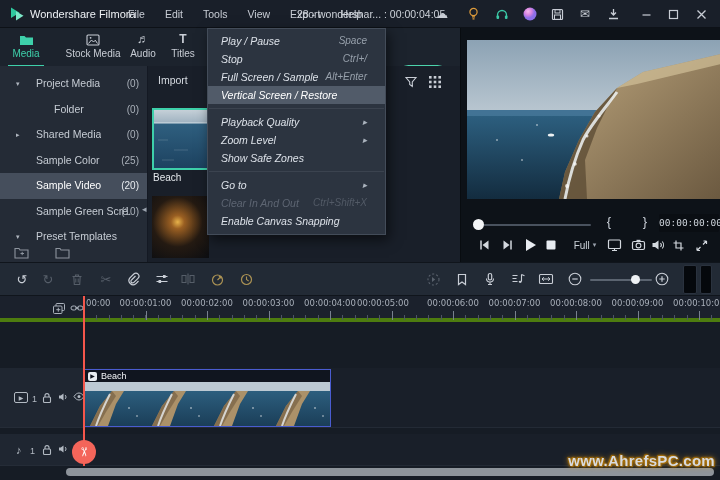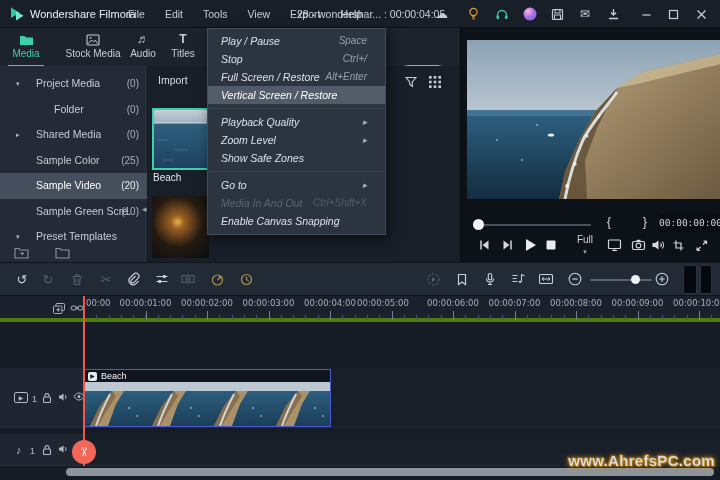--- a/index.html
+++ b/index.html
@@ -51,21 +51,21 @@
   
   .preview{position:absolute;left:460px;top:28px;width:260px;height:234px;background:#0d1218;border-left:1px solid #080c10;}
   .video{position:absolute;left:6px;top:12px;width:254px;height:159px;background:#000;}
   .scrub-track{position:absolute;left:14px;top:196px;width:116px;height:2px;background:#49525e;border-radius:1px;}
   .scrub-knob{position:absolute;left:12px;top:191px;width:11px;height:11px;border-radius:50%;background:#f2f4f6;}
   .brace{position:absolute;top:186px;width:16px;text-align:center;font-size:13px;color:#c8ced6;}
   .timecode{position:absolute;left:198px;top:186px;width:60px;height:18px;background:#0a0e13;border-radius:2px;
       color:#ccd2d9;font-family:"DejaVu Sans Mono",monospace;font-size:9.5px;text-align:center;line-height:18px;}
   .pvc{position:absolute;top:207px;width:20px;height:20px;display:flex;align-items:center;justify-content:center;}
   .fit-dd{position:absolute;left:105px;top:207px;width:38px;height:20px;display:flex;align-items:center;justify-content:center;
-      gap:3px;color:#ccd2d9;font-size:10px;flex-direction:column;}
+      gap:3px;color:#ccd2d9;font-size:10px;}
   .fit-dd .caret{font-size:7px;color:#9aa2ad;}
 
   
   .vmenu{position:absolute;left:207px;top:28px;width:179px;background:#2c3440;border:1px solid #434c59;
       box-shadow:3px 5px 12px rgba(0,0,0,.55);z-index:80;padding:3px 0 4px;}
   .vm-item{height:18px;line-height:18px;font-size:10.5px;color:#dce1e8;padding:0 18px 0 13px;display:flex;align-items:center;font-style:italic;}
   .vm-item .lab{flex:1;white-space:nowrap;}
   .vm-item .sc{color:#97a0ab;font-size:10px;}
   .vm-item .arrow{color:#aab3bd;font-size:9px;margin-left:4px;}
   .vm-item.hl{background:var(--menu_highlight);color:#fff;}
@@ -412,21 +412,21 @@
   <div class="vmenu" id="vmenu">
       <div class="vm-item">
         <span class="lab">Play / Pause</span>
         <span class="sc">Space</span>
       </div>
       <div class="vm-item">
         <span class="lab">Stop</span>
         <span class="sc">Ctrl+/</span>
       </div>
       <div class="vm-item">
-        <span class="lab">Full Screen / Restore</span>
+        <span class="lab">Full Screen / Sample</span>
         <span class="sc">Alt+Enter</span>
       </div>
       <div class="vm-item hl">
         <span class="lab">Vertical Screen / Restore</span>
       </div>
       <div class="vm-sep"></div>
       <div class="vm-item">
         <span class="lab">Playback Quality</span>
         <span class="arrow">▸</span>
       </div>
@@ -436,21 +436,21 @@
       </div>
       <div class="vm-item">
         <span class="lab">Show Safe Zones</span>
       </div>
       <div class="vm-sep"></div>
       <div class="vm-item">
         <span class="lab">Go to</span>
         <span class="arrow">▸</span>
       </div>
       <div class="vm-item dis">
-        <span class="lab">Media In And Out</span>
+        <span class="lab">Clear In And Out</span>
         <span class="sc">Ctrl+Shift+X</span>
       </div>
       <div class="vm-item">
         <span class="lab">Enable Canvas Snapping</span>
       </div>
     </div>
 
   <div class="tl-toolbar">
     <span class="tbi" style="left:11px">↺</span>
     <span class="tbi dim" style="left:37px">↻</span>

